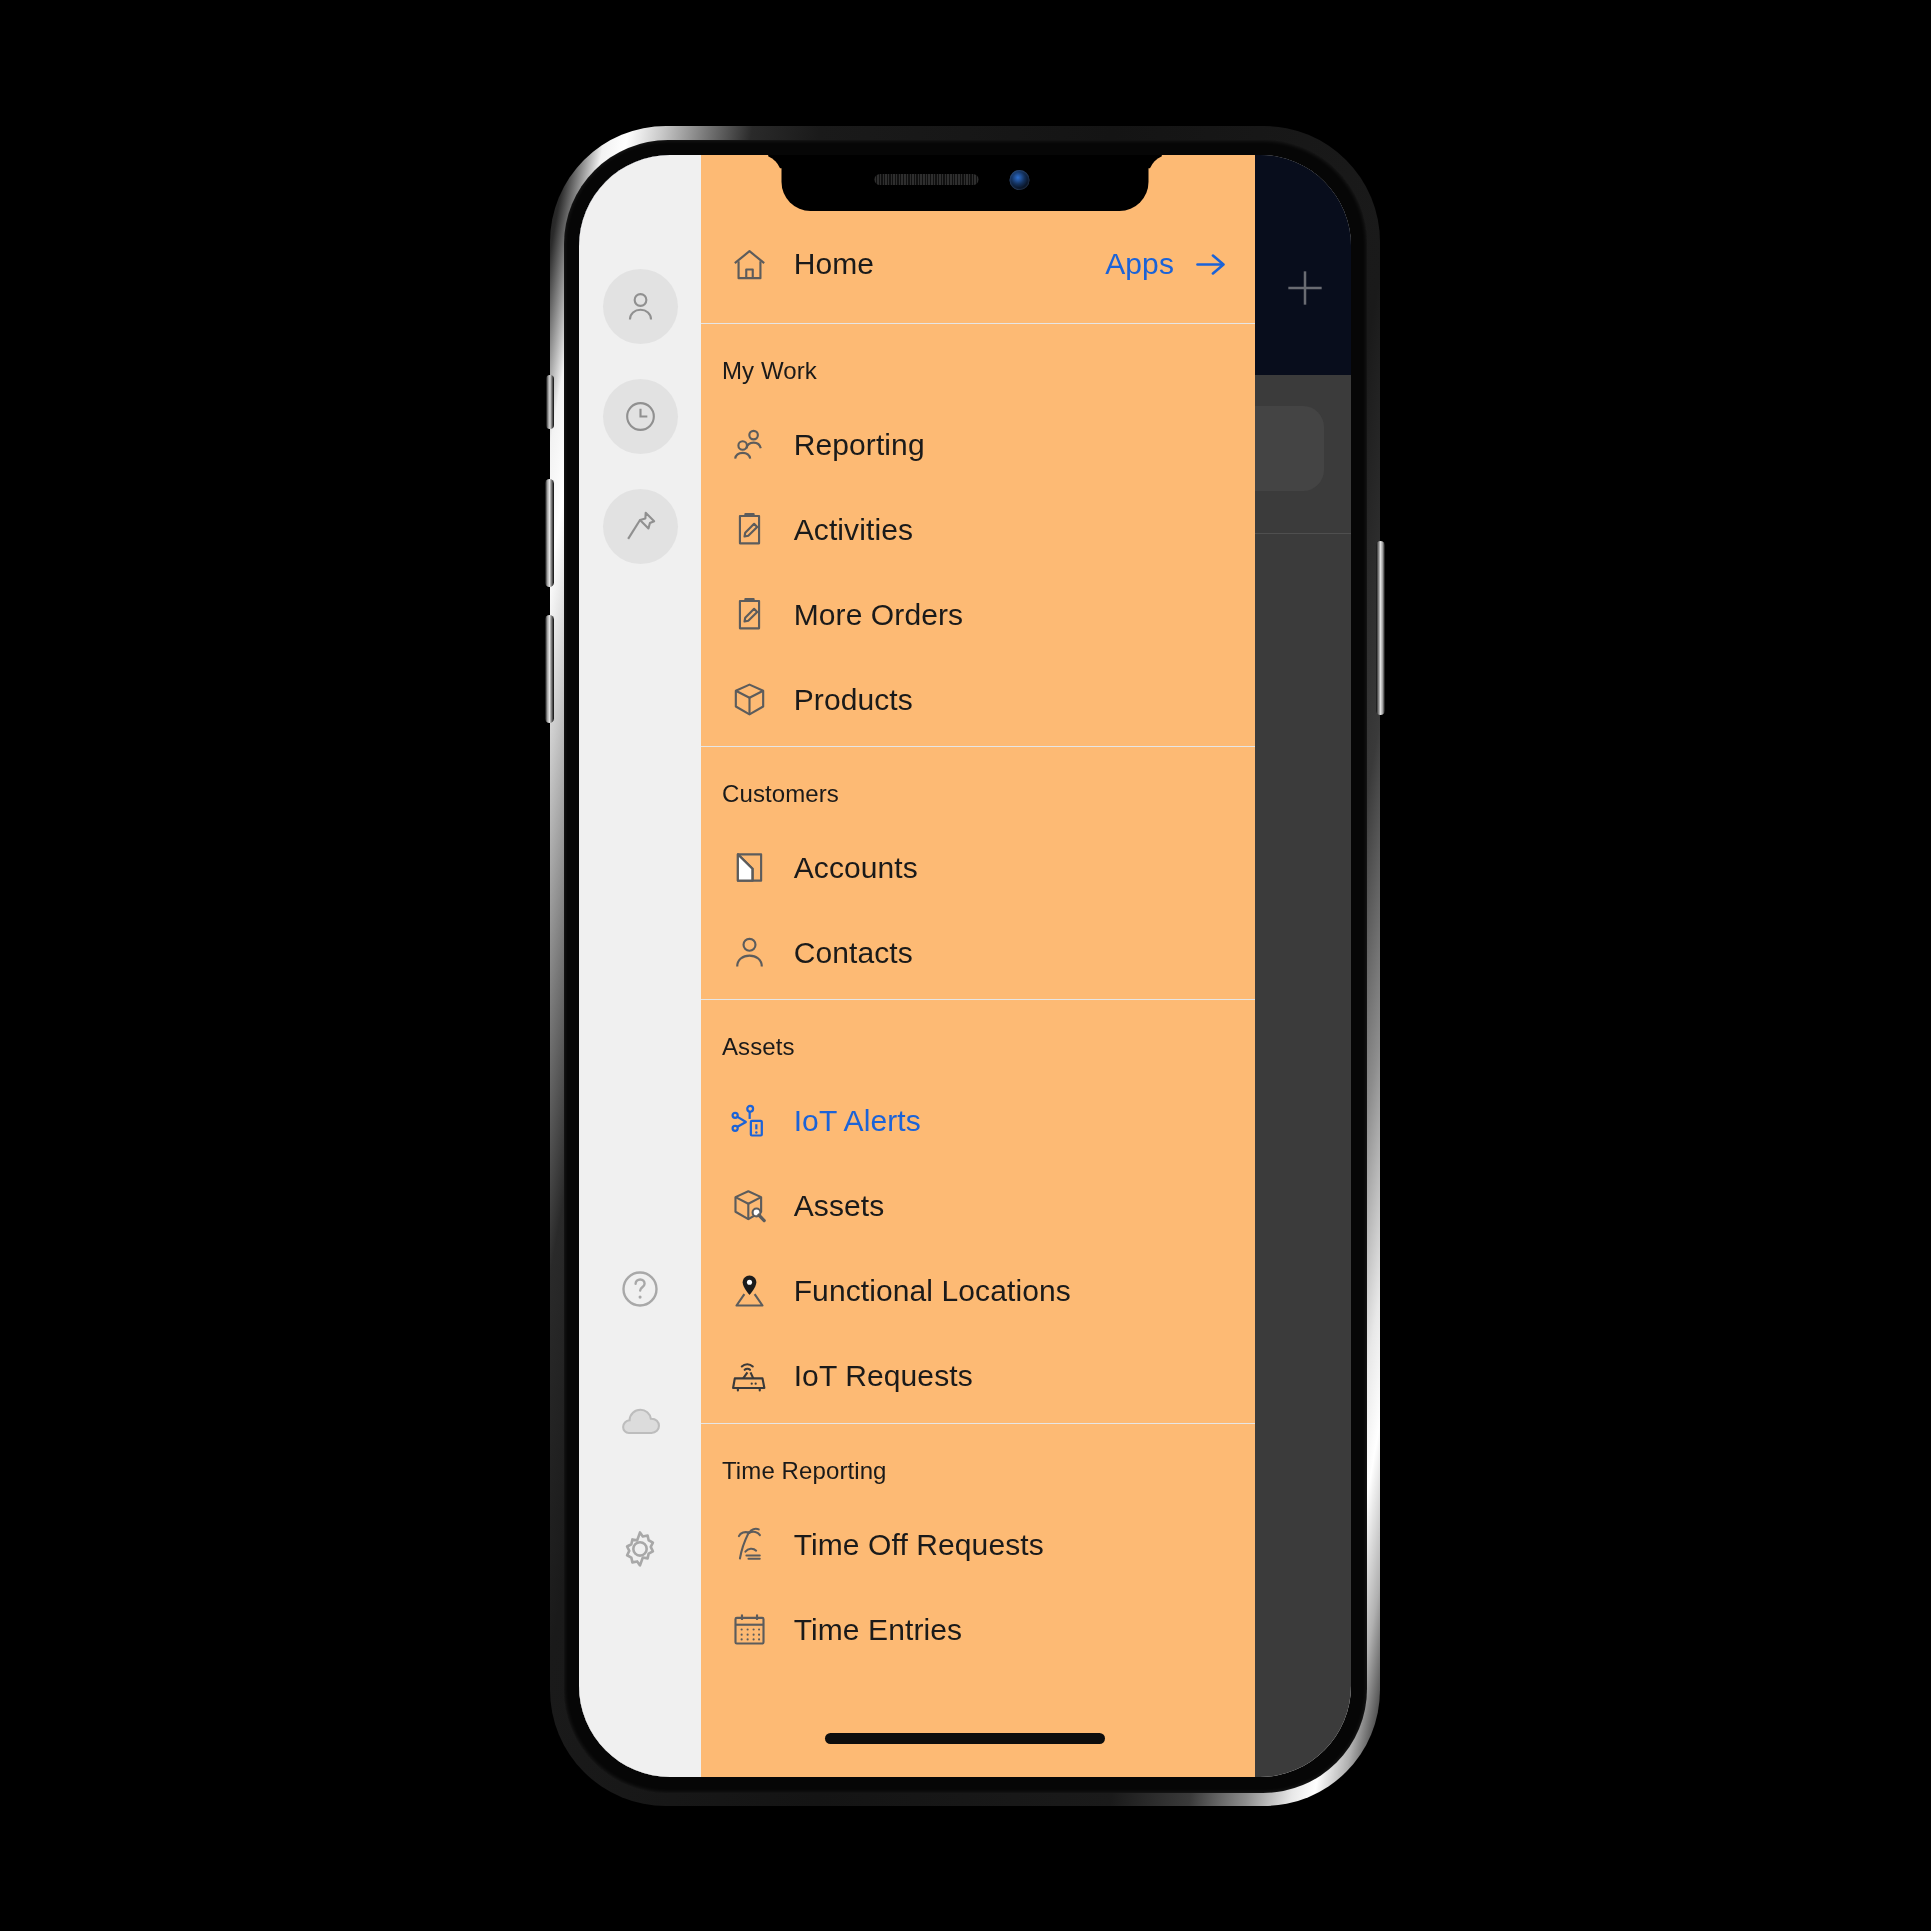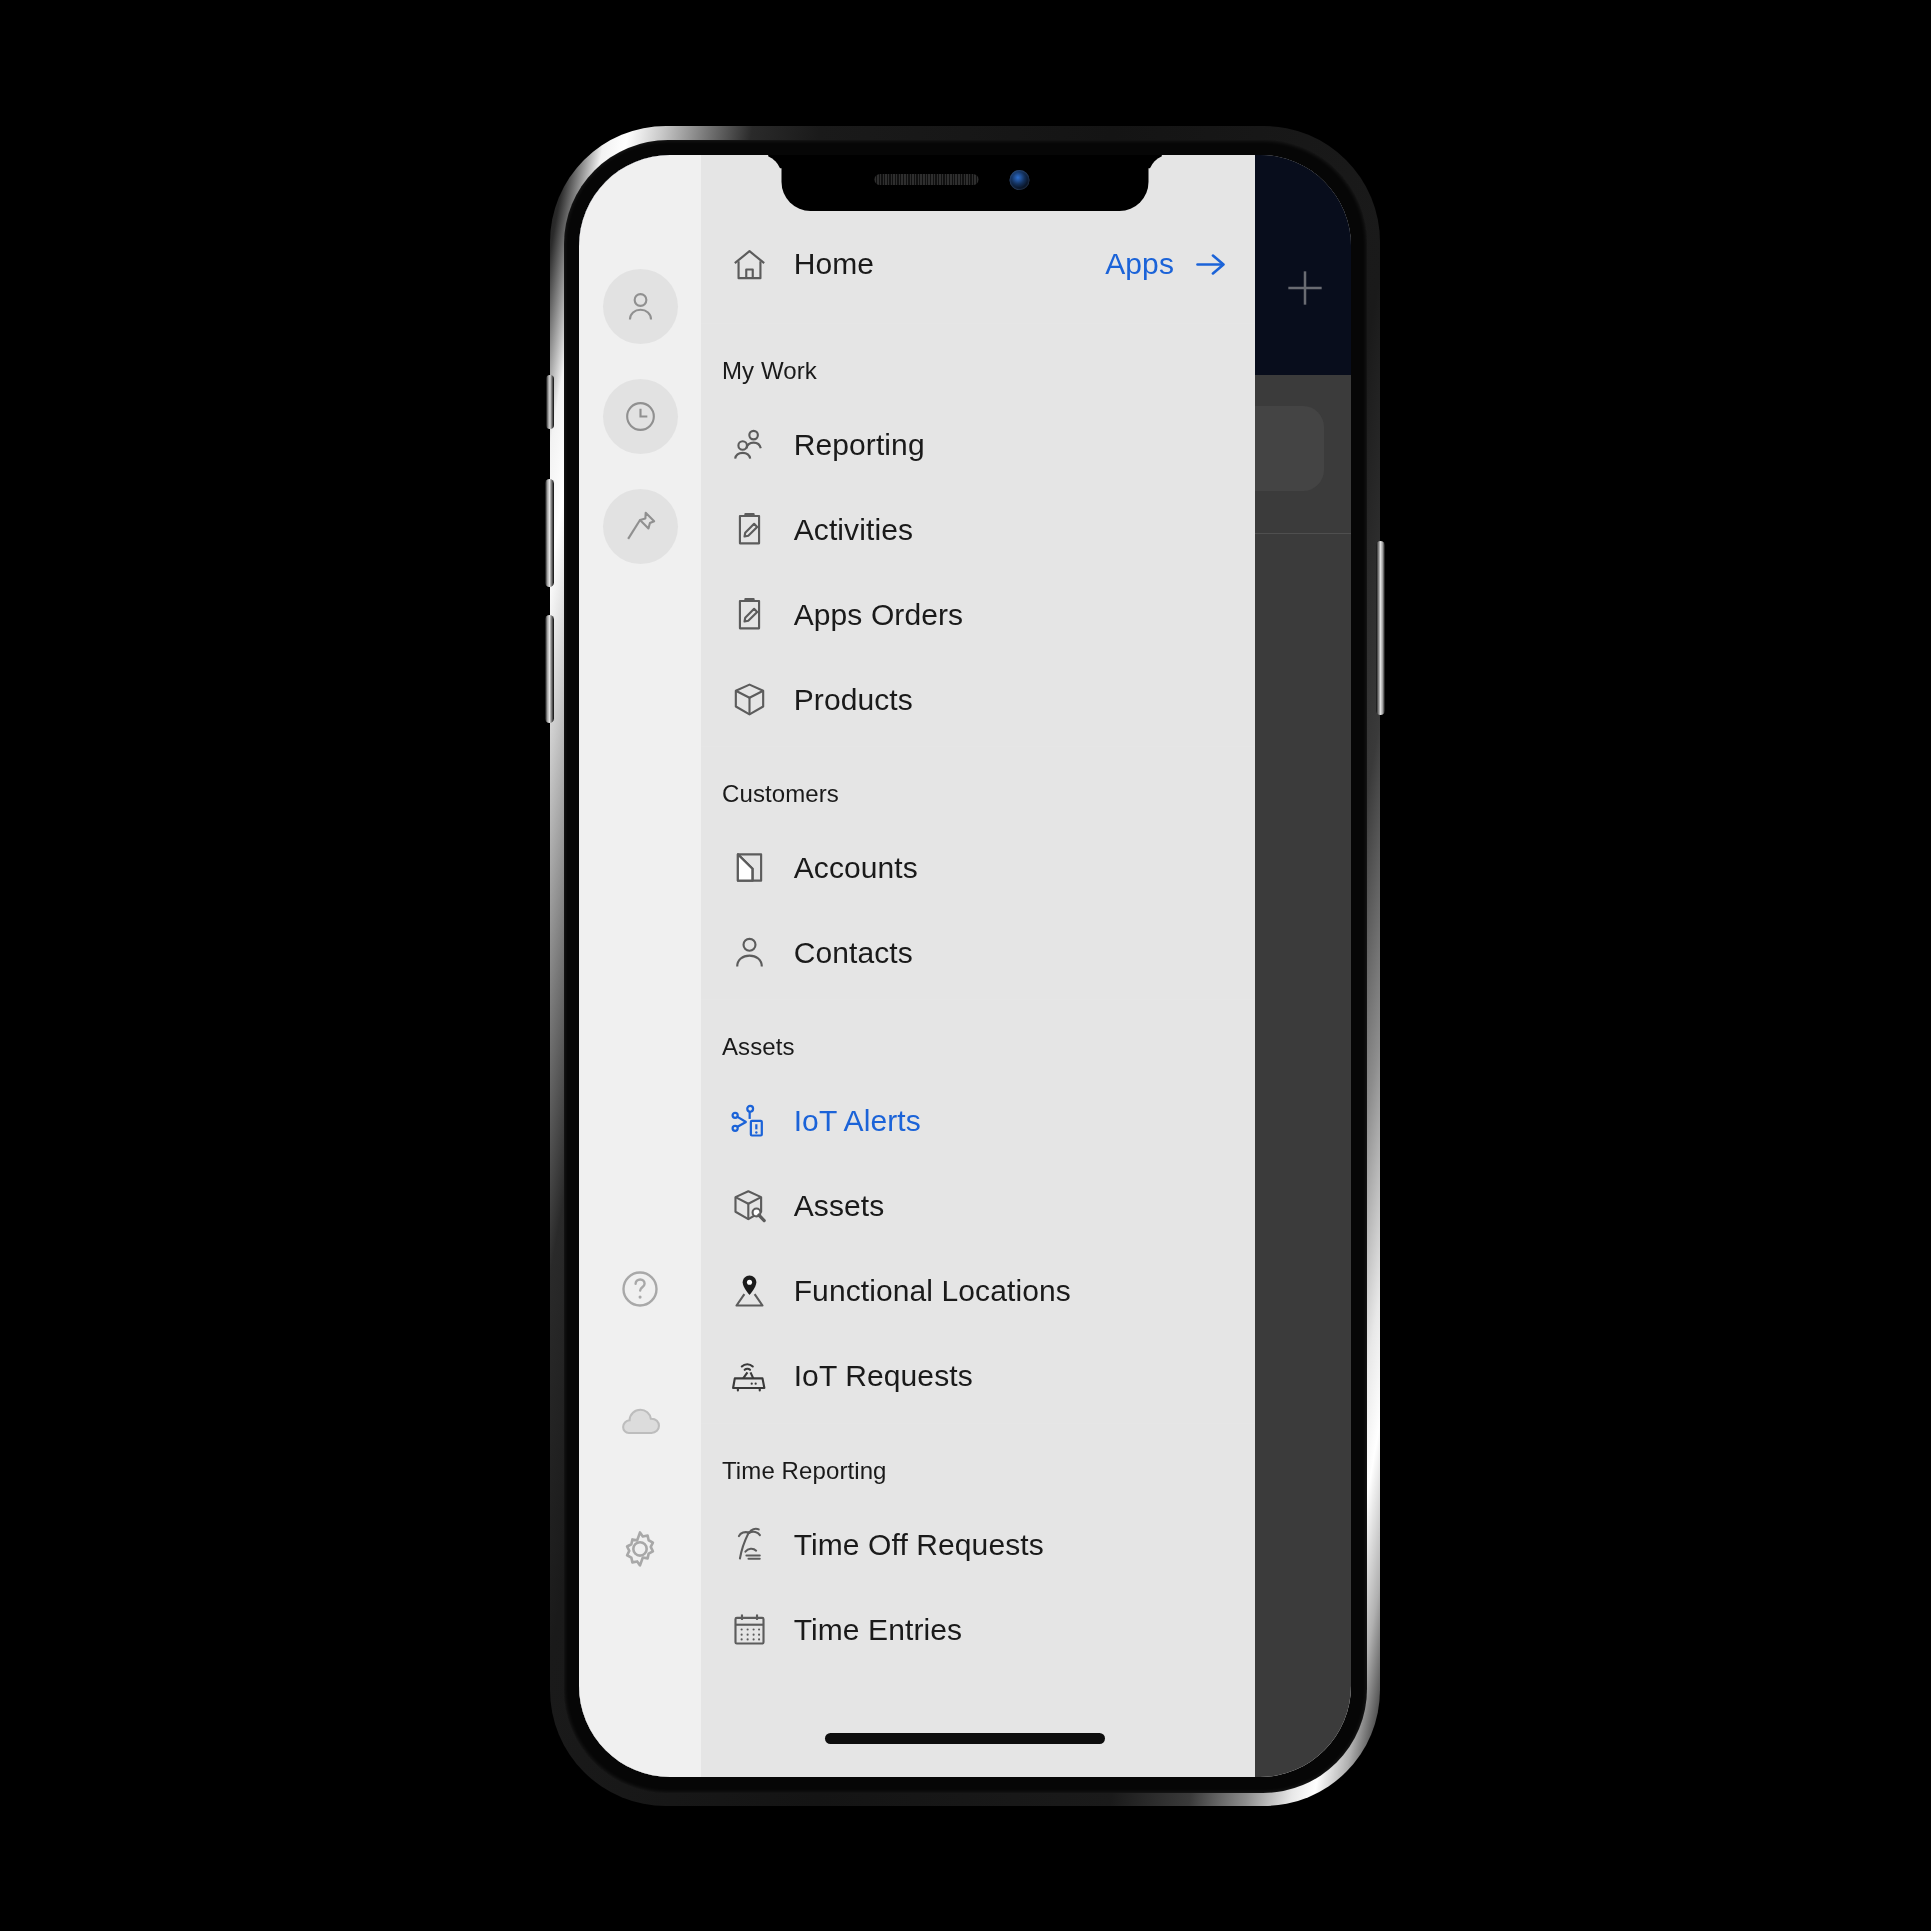--- a/index.html
+++ b/index.html
@@ -273,21 +273,21 @@
     display: flex; align-items: center; justify-content: center;
   }
 
   
   .menu-panel {
     position: absolute;
     left: 122px;
     top: 0;
     width: 554px;
     bottom: 0;
-    background: #e5e5e5;
+    background: #fdba74;
     z-index: 30;
     overflow: hidden;
   }
   .menu-scroll {
     position: absolute;
     inset: 0;
     padding-top: 56px;
   }
 
   .menu-header-row {
@@ -517,21 +517,21 @@
           </div>
 
           <div class="menu-item">
             <span class="menu-icon">
               <svg width="41" height="41" viewBox="0 0 24 24" fill="none" stroke="#5c5c5c" stroke-width="1.25" stroke-linejoin="round">
                 <path d="M9.6 4.1H6.4v16h11.2v-16h-3.2"></path>
                 <path d="M9.6 4.1V2.9h4.8v1.2z"></path>
                 <path d="M9.1 16.1l.4-2.2 5.2-5.2 1.8 1.8-5.2 5.2z"></path>
               </svg>
             </span>
-            <span class="menu-label">Apps Orders</span>
+            <span class="menu-label">More Orders</span>
           </div>
 
           <div class="menu-item">
             <span class="menu-icon">
               <svg width="41" height="41" viewBox="0 0 24 24" fill="none" stroke="#5c5c5c" stroke-width="1.25" stroke-linejoin="round">
                 <path d="M12 3.3l8 3.6v9.2l-8 4.6-8-4.6V6.9z"></path>
                 <path d="M4 6.9l8 4.1 8-4.1"></path>
                 <path d="M12 11v9.7"></path>
               </svg>
             </span>

